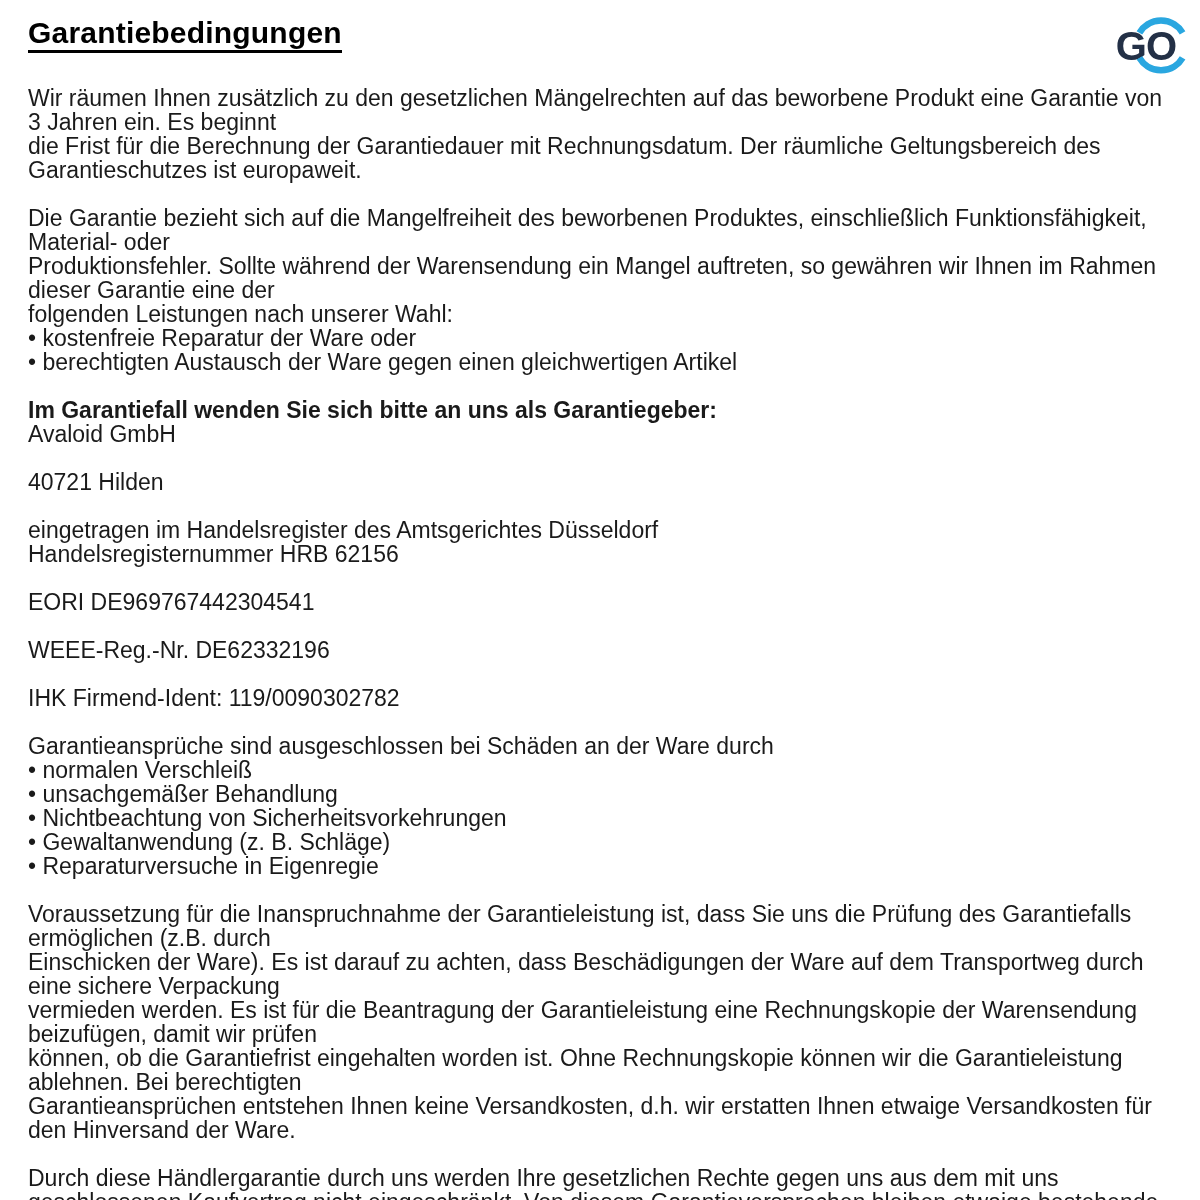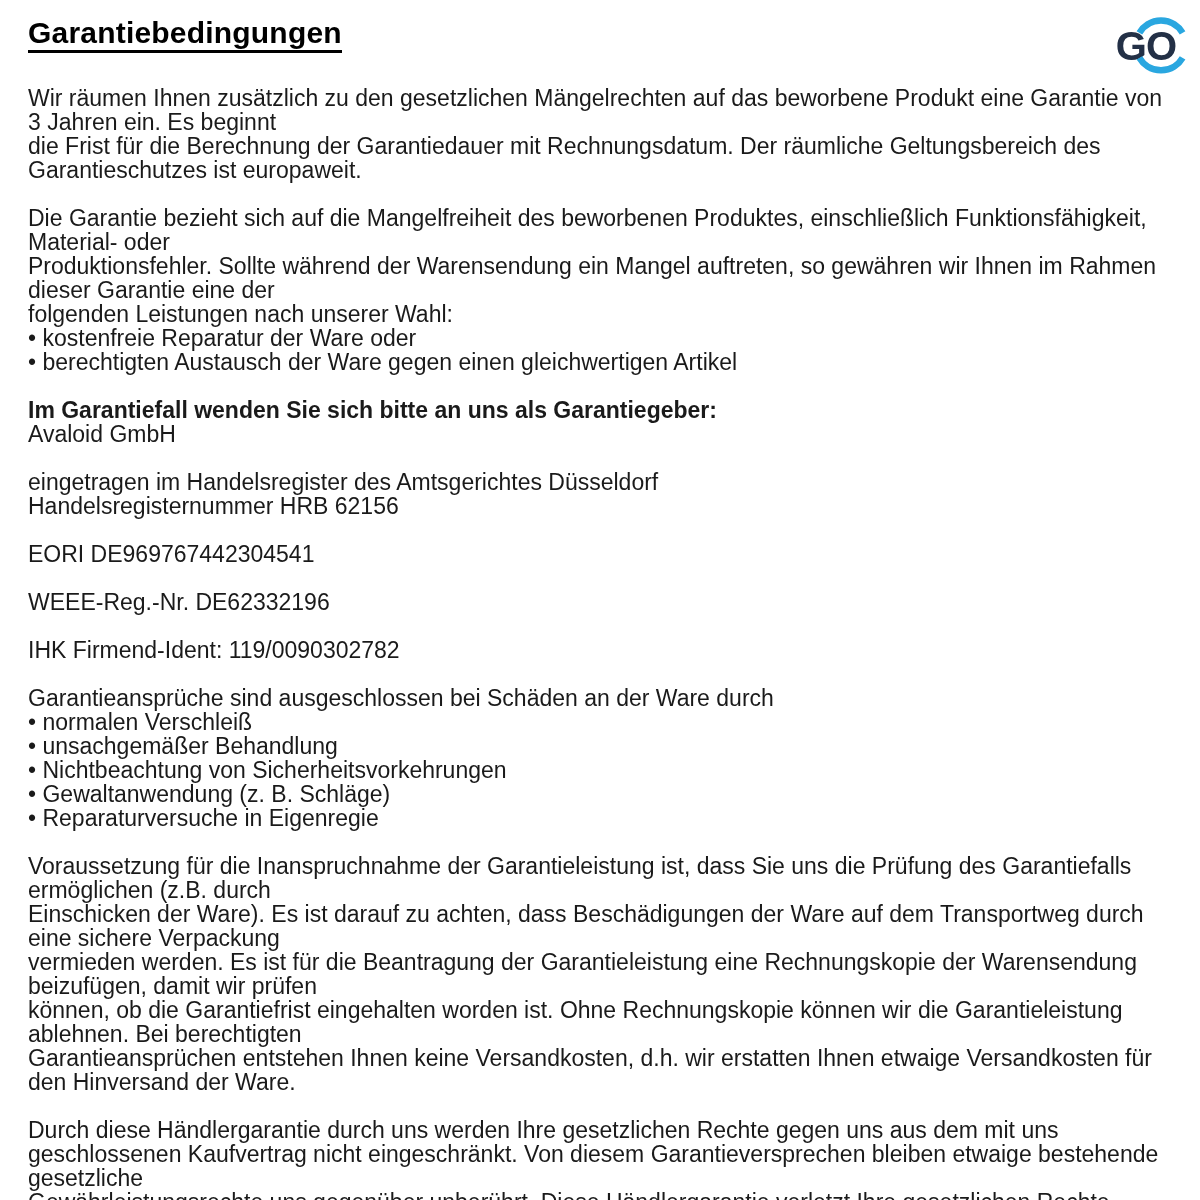--- a/index.html
+++ b/index.html
@@ -108,20 +108,21 @@
           <li>berechtigten Austausch der Ware gegen einen gleichwertigen Artikel</li>
         </ul>
     </div>
 
     <div class="block">
       <p class="bold">Im Garantiefall wenden Sie sich bitte an uns als Garantiegeber:</p>
       <p>Avaloid GmbH</p>
     </div>
 
 
+    <p class="block">40721 Hilden</p>
 
 
     <p class="block lines">eingetragen im Handelsregister des Amtsgerichtes Düsseldorf
 Handelsregisternummer HRB 62156</p>
 
     <p class="block">EORI DE969767442304541</p>
 
     <p class="block">WEEE-Reg.-Nr. DE62332196</p>
 
     <p class="block">IHK Firmend-Ident: 119/0090302782</p>

